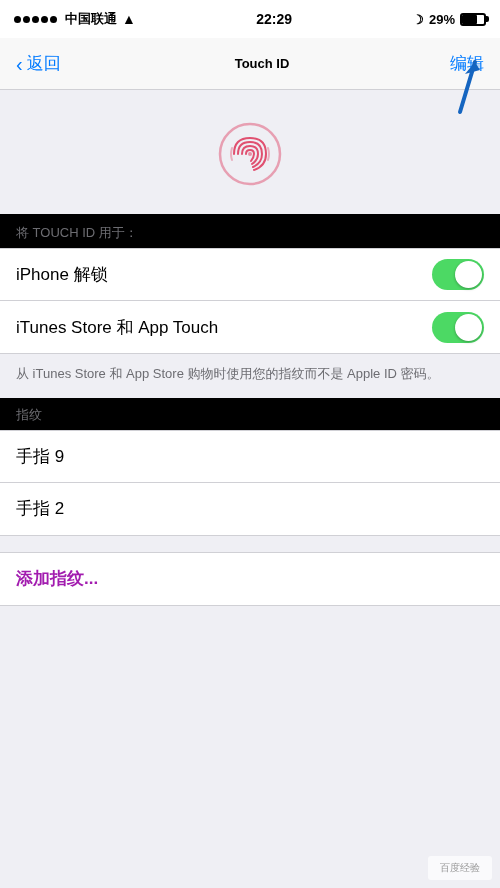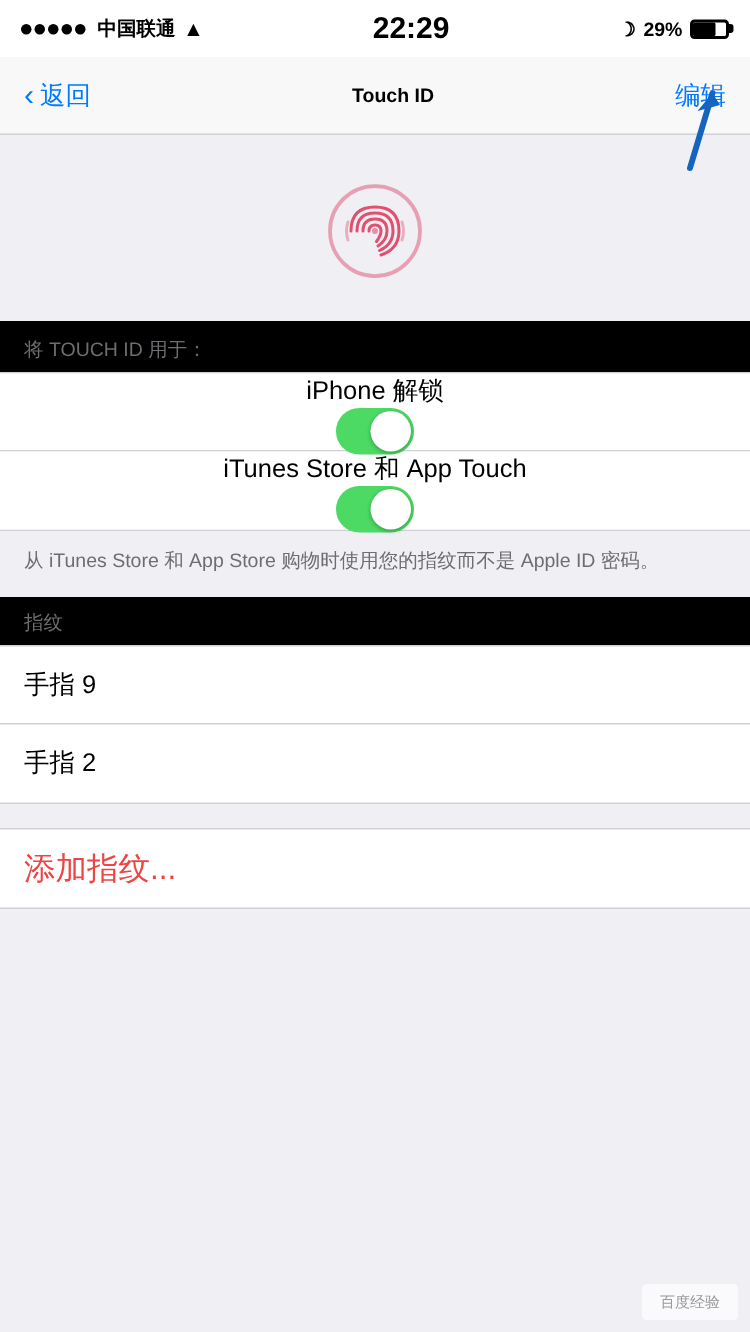--- a/index.html
+++ b/index.html
@@ -31,21 +31,21 @@
       gap: 5px;
     }
     .signal-dots {
       display: flex; gap: 2px; align-items: center;
     }
     .signal-dot {
       width: 7px; height: 7px; border-radius: 50%; background: #000;
     }
     .carrier-text { font-size: 13px; font-weight: 600; margin-left: 3px; }
     .wifi-icon { font-size: 14px; }
-    .status-center { font-size: 20px; font-weight: 600; }
+    .status-center { font-size: 14px; font-weight: 600; }
     .status-right { display: flex; align-items: center; gap: 5px; font-size: 13px; }
     .moon-icon { font-size: 13px; }
     .battery-pct { font-size: 13px; }
     .battery-box {
       width: 26px; height: 13px; border: 2px solid #000; border-radius: 3px;
       position: relative; display: flex; align-items: center;
     }
     .battery-box::after {
       content: ''; position: absolute; right: -5px; top: 50%;
       transform: translateY(-50%);
@@ -122,21 +122,20 @@
       border-bottom: 1px solid #d0d0d5;
     }
     .settings-row {
       display: flex;
       align-items: center;
       justify-content: space-between;
       padding: 0 16px;
       height: 52px;
       background: #fff;
       border-bottom: 1px solid #d0d0d5;
-      flex-direction: column;
     }
     .settings-row:last-child { border-bottom: none; }
     .row-label {
       font-size: 17px; color: #000;
     }
 
     
     .toggle {
       width: 52px; height: 31px; border-radius: 16px;
       background: #4cd964; position: relative; cursor: pointer;
@@ -184,21 +183,21 @@
     .add-fingerprint {
       background: #fff;
       border-top: 1px solid #d0d0d5;
       border-bottom: 1px solid #d0d0d5;
       margin-top: 16px;
     }
     .add-row {
       padding: 0 16px; height: 52px;
       display: flex; align-items: center; cursor: pointer;
     }
-    .add-label { font-size: 21px; color: #ef4444; }
+    .add-label { font-size: 17px; color: #a21caf; font-weight: bold; }
 
     
     .watermark {
       position: absolute;
       bottom: 8px;
       right: 8px;
       width: 64px;
       height: 24px;
       background: rgba(255,255,255,0.7);
       border-radius: 3px;

